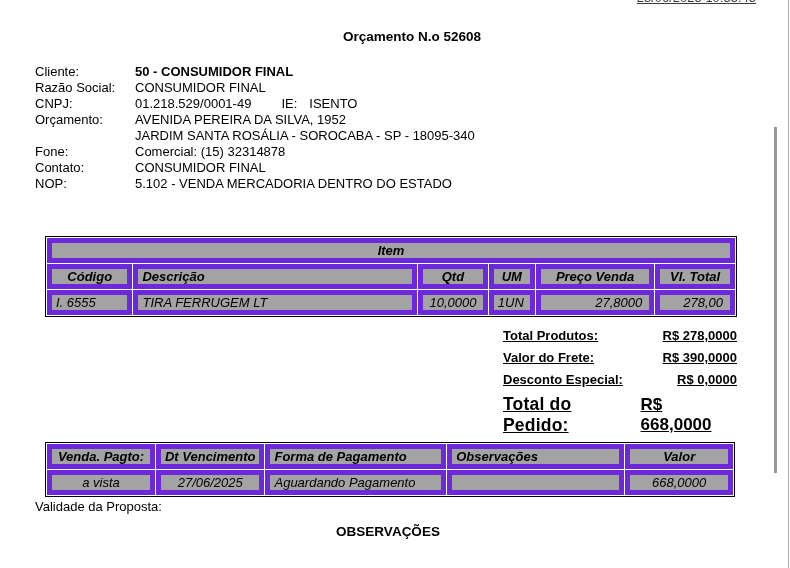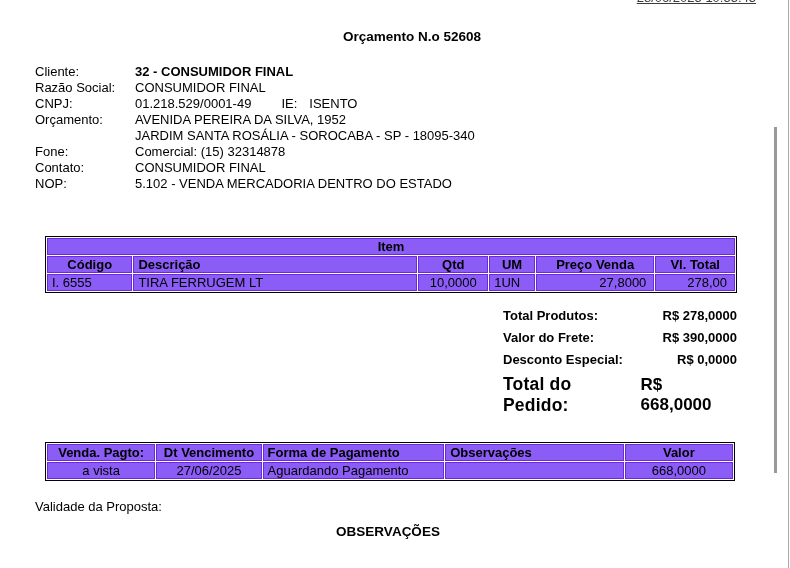--- a/index.html
+++ b/index.html
@@ -20,30 +20,30 @@
   .client .row { display:flex; }
   .client .lbl { width:100px; flex:0 0 100px; }
   .client .val { white-space:nowrap; }
   .client .bold { font-weight:bold; }
   .ie-lbl { margin-left:30px; }
   .ie-val { margin-left:12px; }
 
   
   table { border-collapse:separate; border-spacing:1px; background:#fff;
           border:1px solid #000; font-size:13px; }
-  th, td { border:1px solid #6d28d9; padding:0 4px; height:16px; line-height:15px;
-           white-space:nowrap; overflow:hidden; background:#8b5cf6; }
+  th, td { border:5px solid #6d28d9; padding:0 4px; height:16px; line-height:15px;
+           white-space:nowrap; overflow:hidden; background:#a3a3a3;font-style:italic; }
   th { font-weight:bold; }
   .al { text-align:left; } .ac { text-align:center; } .ar { text-align:right; padding-right:7px; }
 
   .item-table { position:absolute; top:236px; left:45px; width:692px; }
   .pay-table  { position:absolute; top:442px; left:45px; width:690px; }
 
   
-  .totals { position:absolute; top:308px; left:503px; width:234px; }
+  .totals { position:absolute; top:328px; left:503px; width:234px;text-decoration:underline; }
   .trow { display:flex; align-items:baseline; margin-bottom:7px; }
   .tlbl { font-weight:bold; font-size:13px; }
   .tval { margin-left:auto; font-weight:bold; font-size:13px; }
   .grand { display:flex; align-items:baseline; margin-top:1px; }
   .glbl { font-weight:bold; font-size:17.5px; letter-spacing:0.2px; }
   .gval { margin-left:auto; font-weight:bold; font-size:17px; }
 
   
   .validity { position:absolute; top:499px; left:35px; font-size:13px; }
   .obs-title { position:absolute; top:524px; left:0; width:776px; text-align:center;
@@ -58,21 +58,21 @@
 
 <div id="page">
 
   <div class="timestamp">28/06/2025 10:55:45</div>
 
   <div class="doc-title">Orçamento N.o 52608</div>
 
   <div class="client">
     <div class="row">
       <span class="lbl">Cliente:</span>
-      <span class="val bold">32 - CONSUMIDOR FINAL</span>
+      <span class="val bold">50 - CONSUMIDOR FINAL</span>
     </div>
     <div class="row">
       <span class="lbl">Razão Social:</span>
       <span class="val">CONSUMIDOR FINAL</span>
     </div>
     <div class="row">
       <span class="lbl">CNPJ:</span>
       <span class="val">01.218.529/0001-49</span>
       <span class="val ie-lbl">IE:</span>
       <span class="val ie-val">ISENTO</span>

